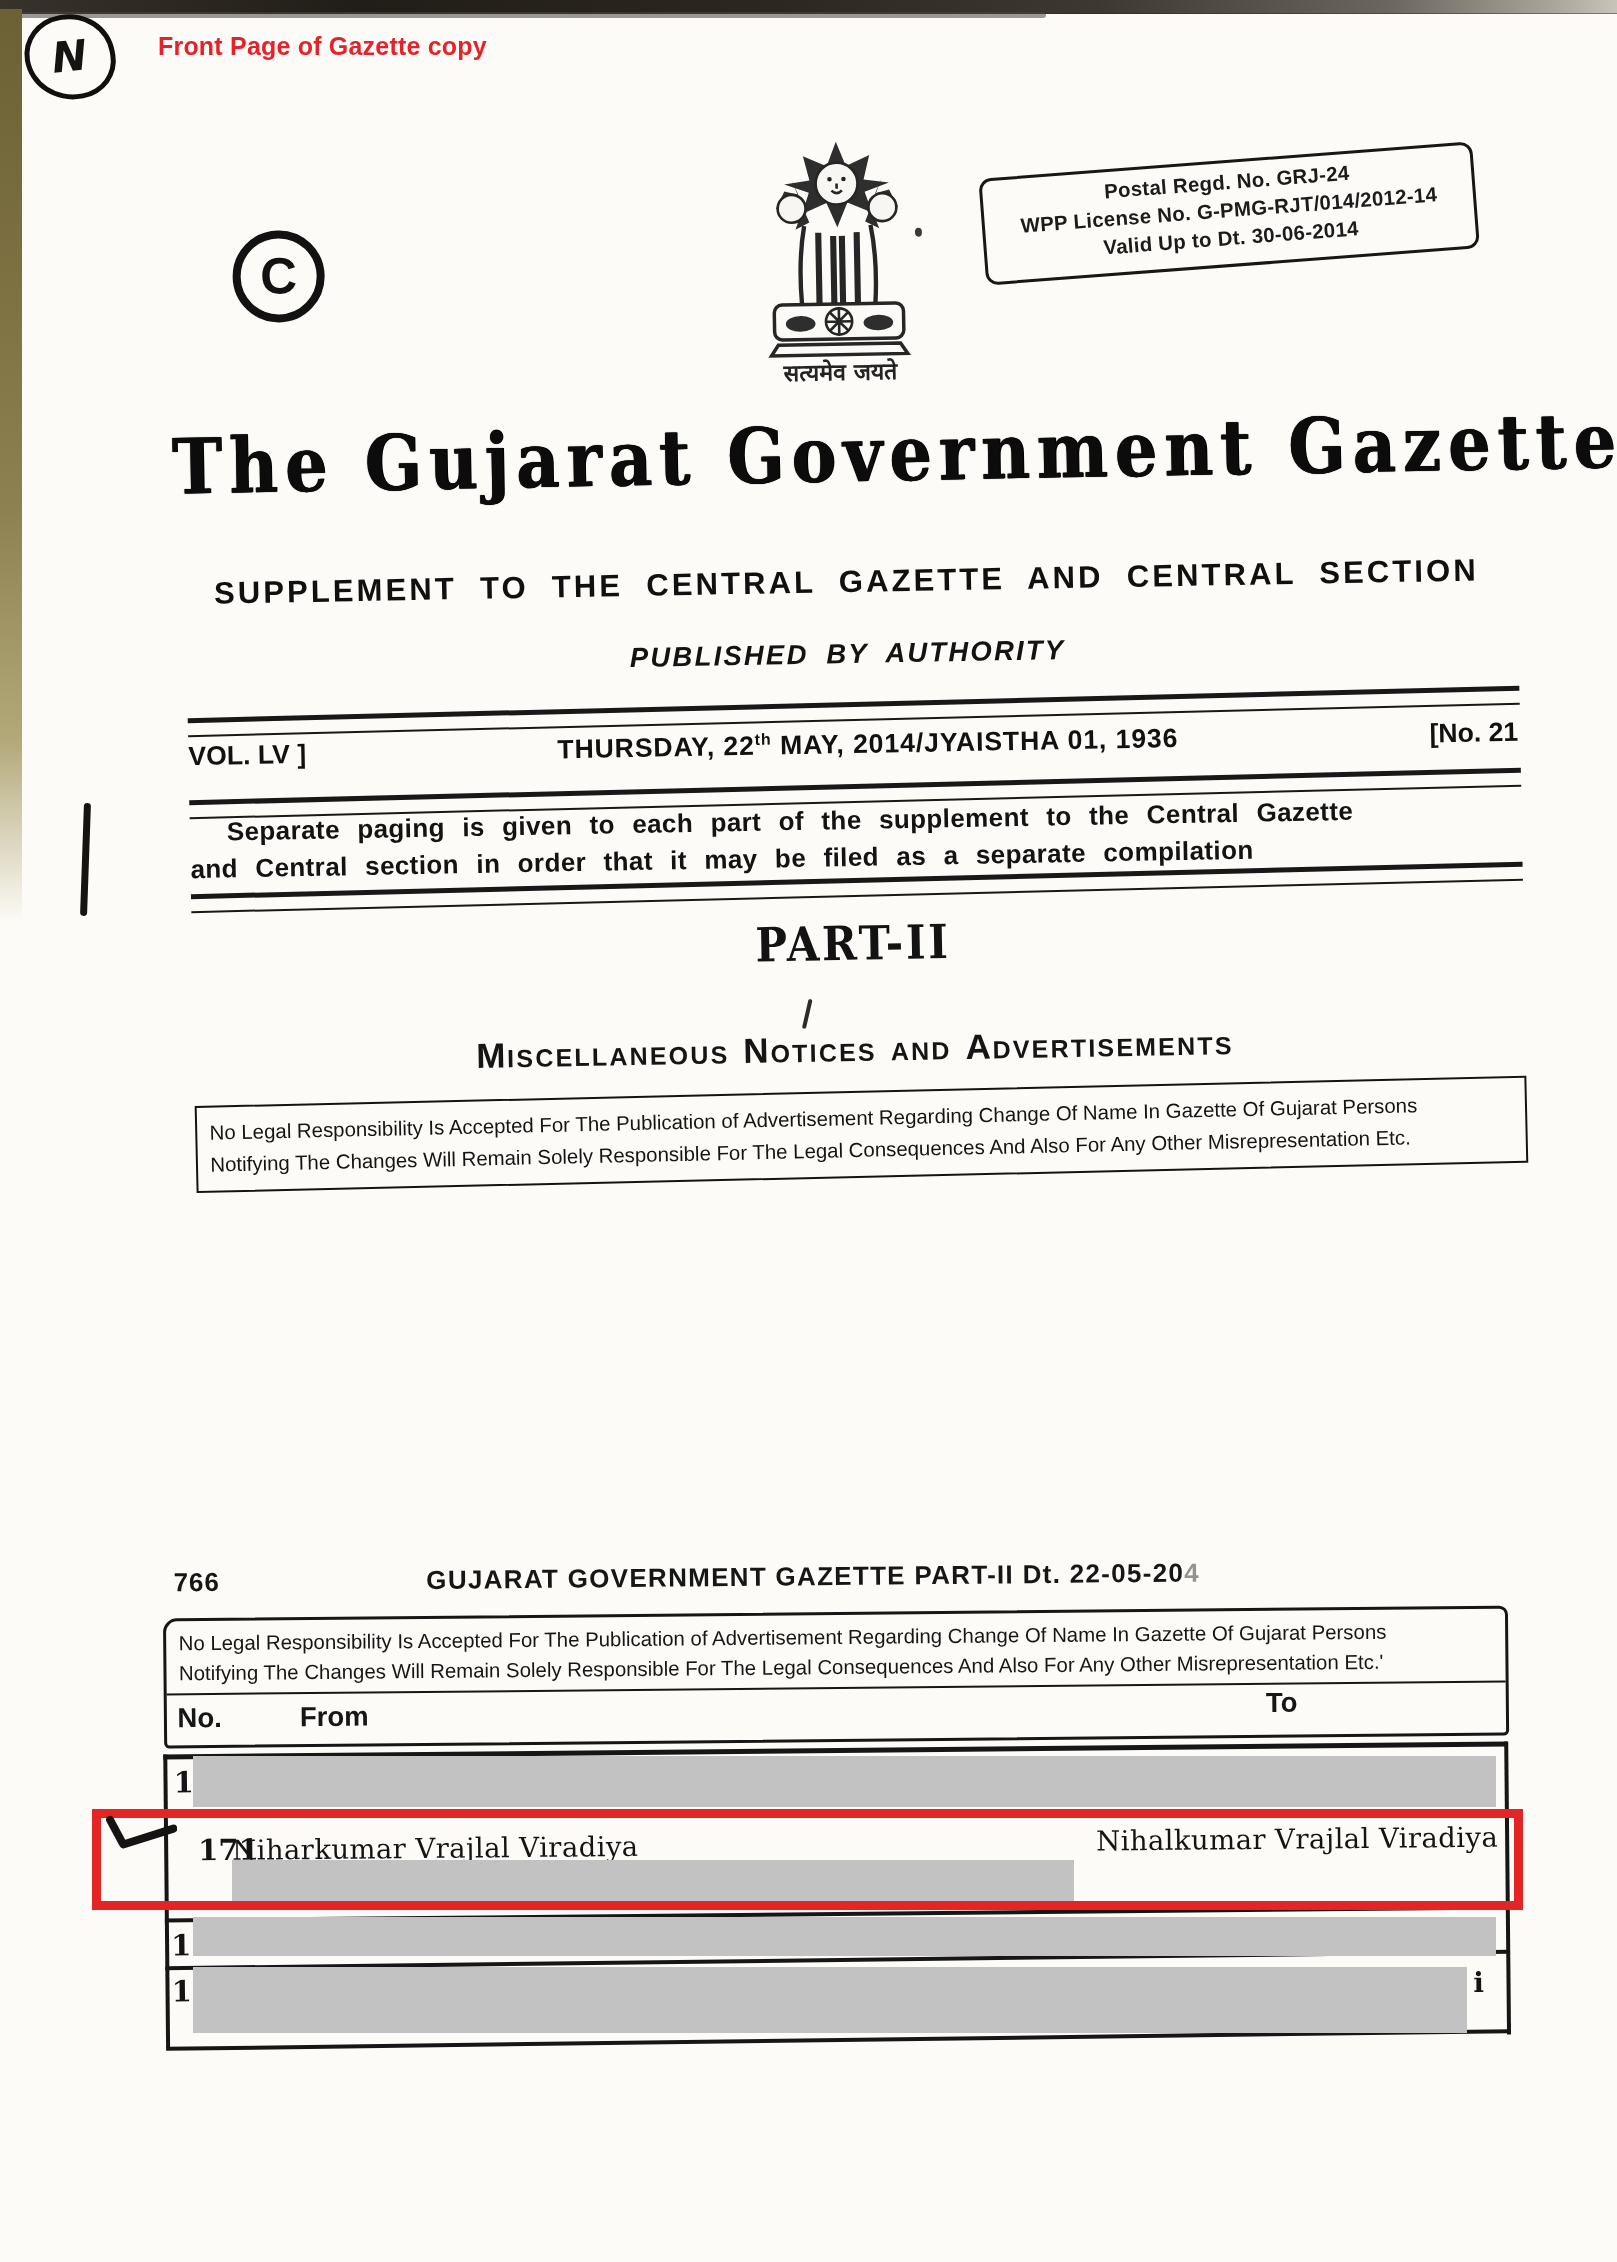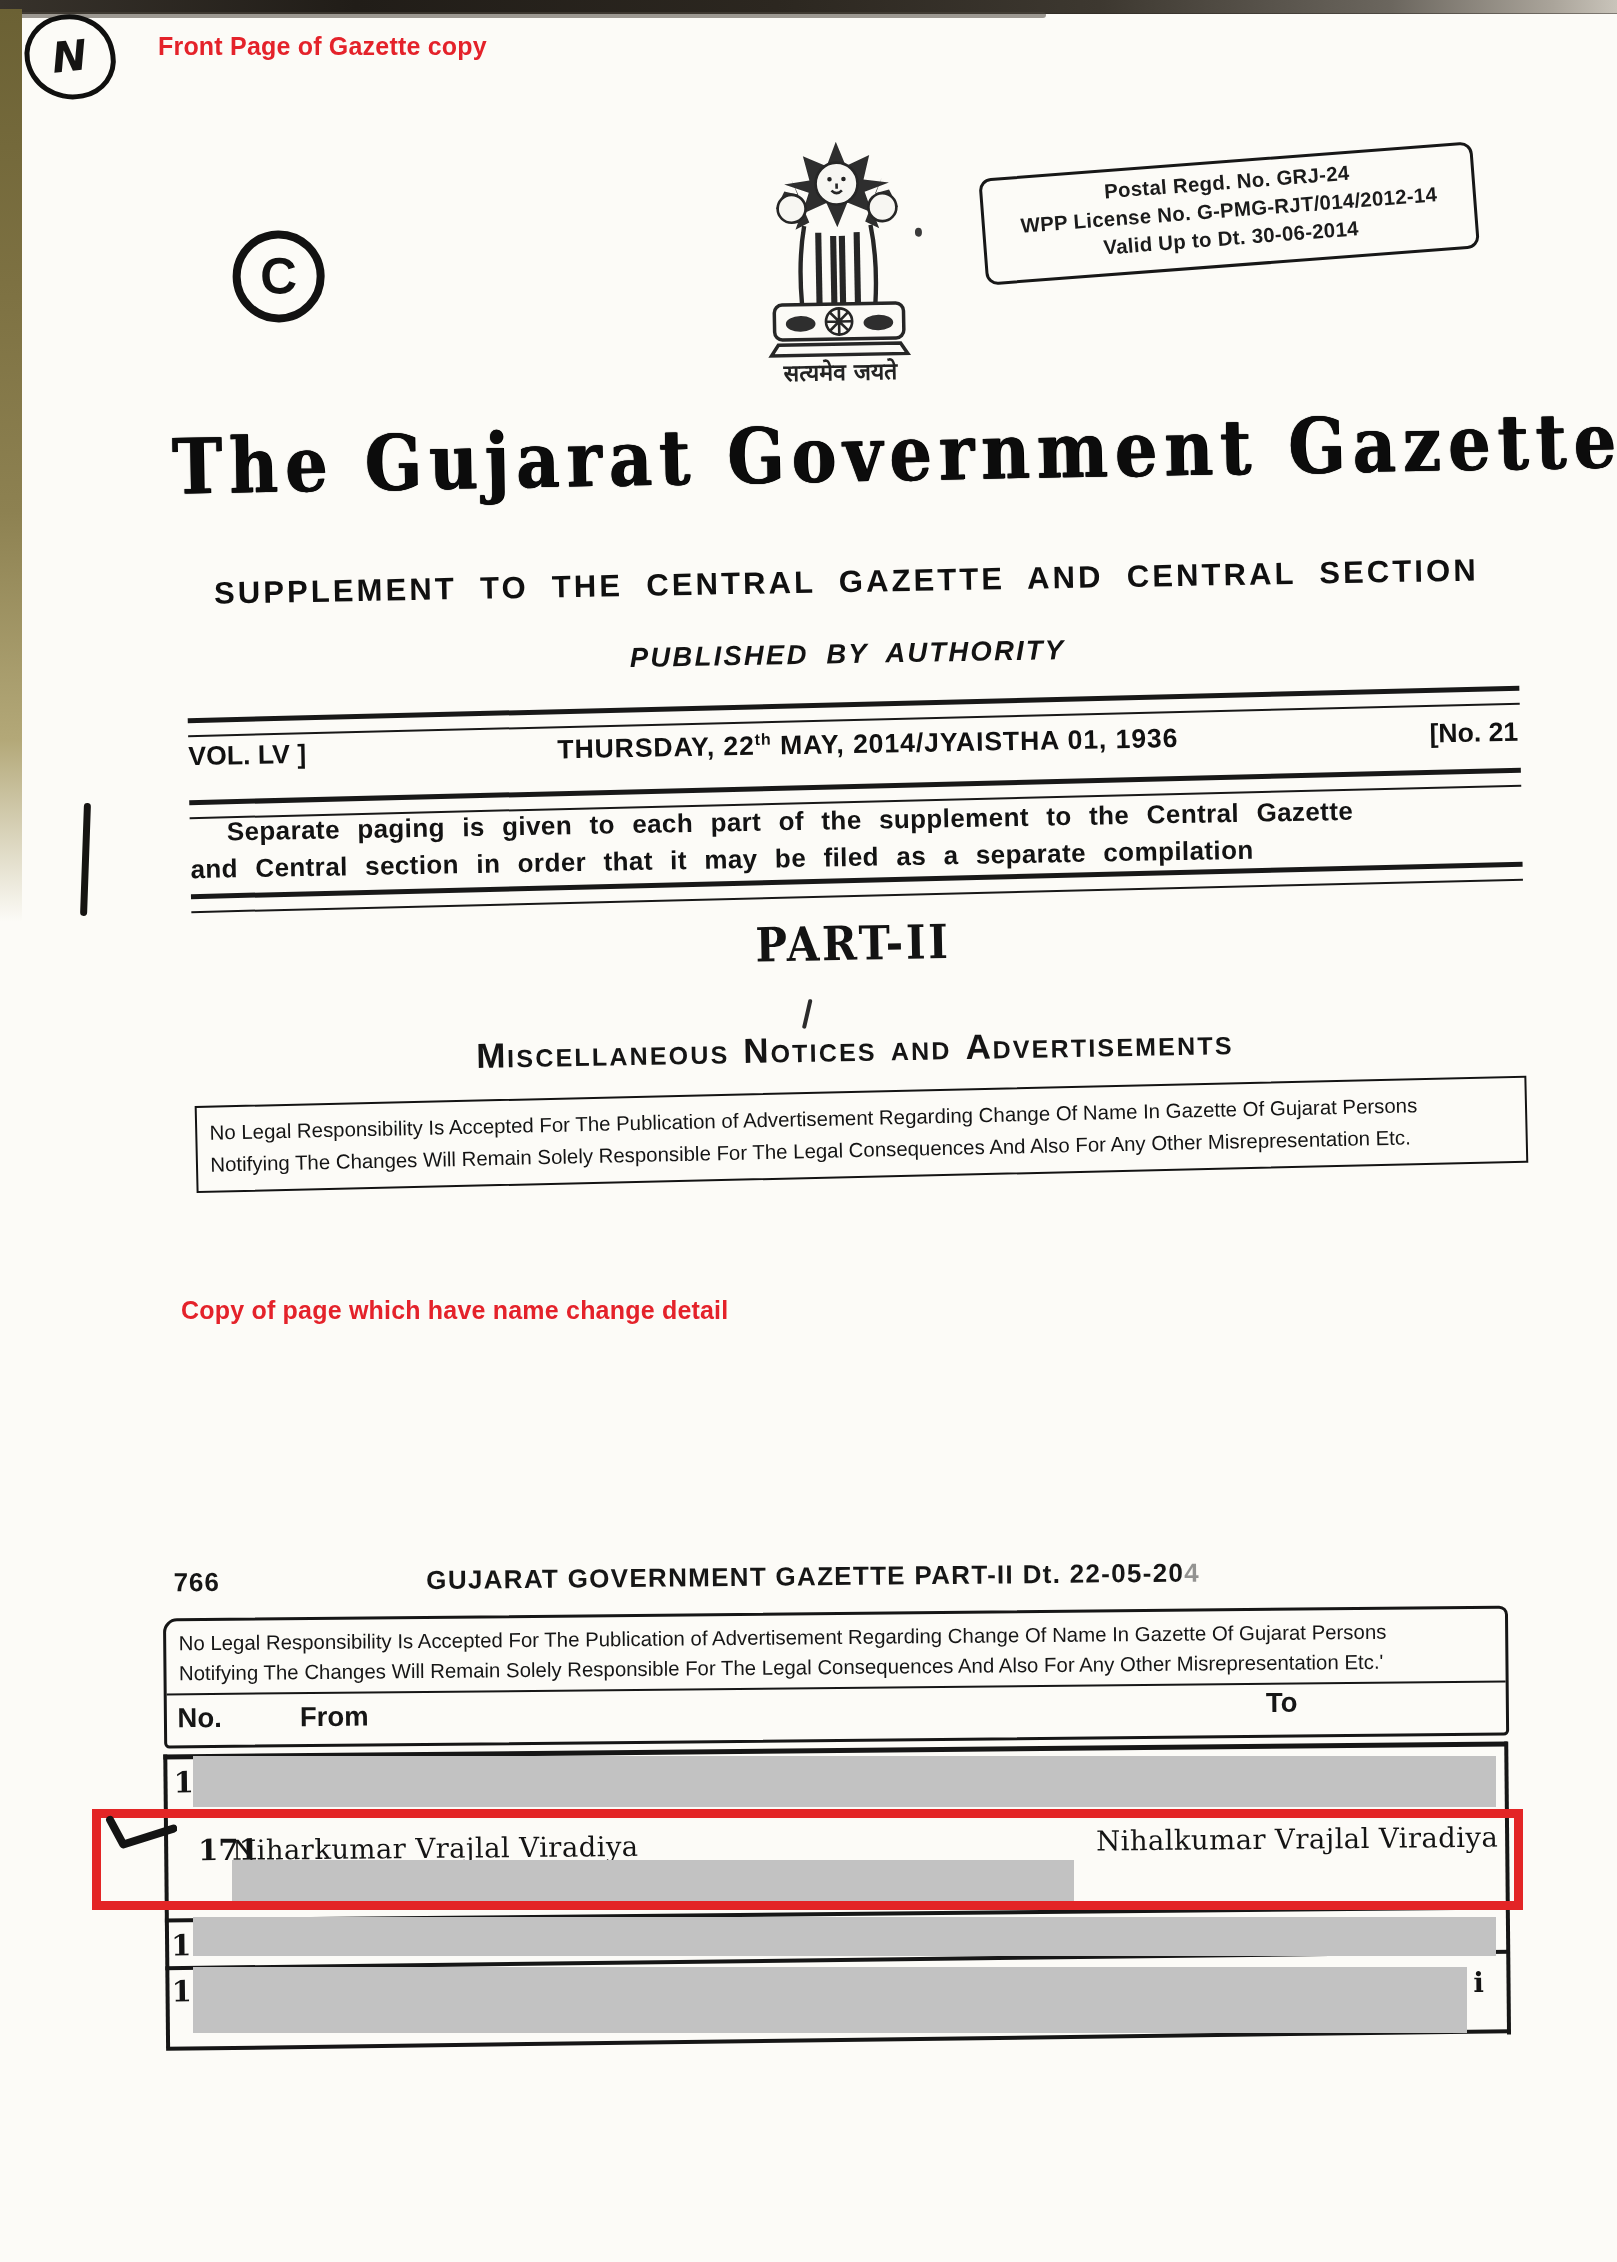--- a/index.html
+++ b/index.html
@@ -96,21 +96,20 @@
   <div class="abs scan-edge-top"></div>
   <div class="abs scan-edge-top2"></div>
   <div class="abs scan-edge-left"></div>
   <div class="abs pen-mark"></div>
 
   <div class="abs circled-n">
     <span>N</span>
   </div>
 
   <div class="abs red-label front-label">Front Page of Gazette copy</div>
-  <div class="abs red-label copy-label">Copy of page which have name change detail</div>
 
   <div class="abs tilt1" style="left:0;top:0;width:1617px;height:1241px;">
 
     <div class="abs copyright-circle">
       <span>C</span>
     </div>
 
     <svg class="abs emblem" viewBox="0 0 200 260">
       <g stroke="#262626" fill="none" stroke-width="3">
         <polygon points="100,12 111,40 138,28 131,56 160,60 132,70 140,94 112,82 100,110 88,82 60,94 68,70 40,60 69,56 62,28 89,40" fill="#2e2e2e" stroke="none"></polygon>

